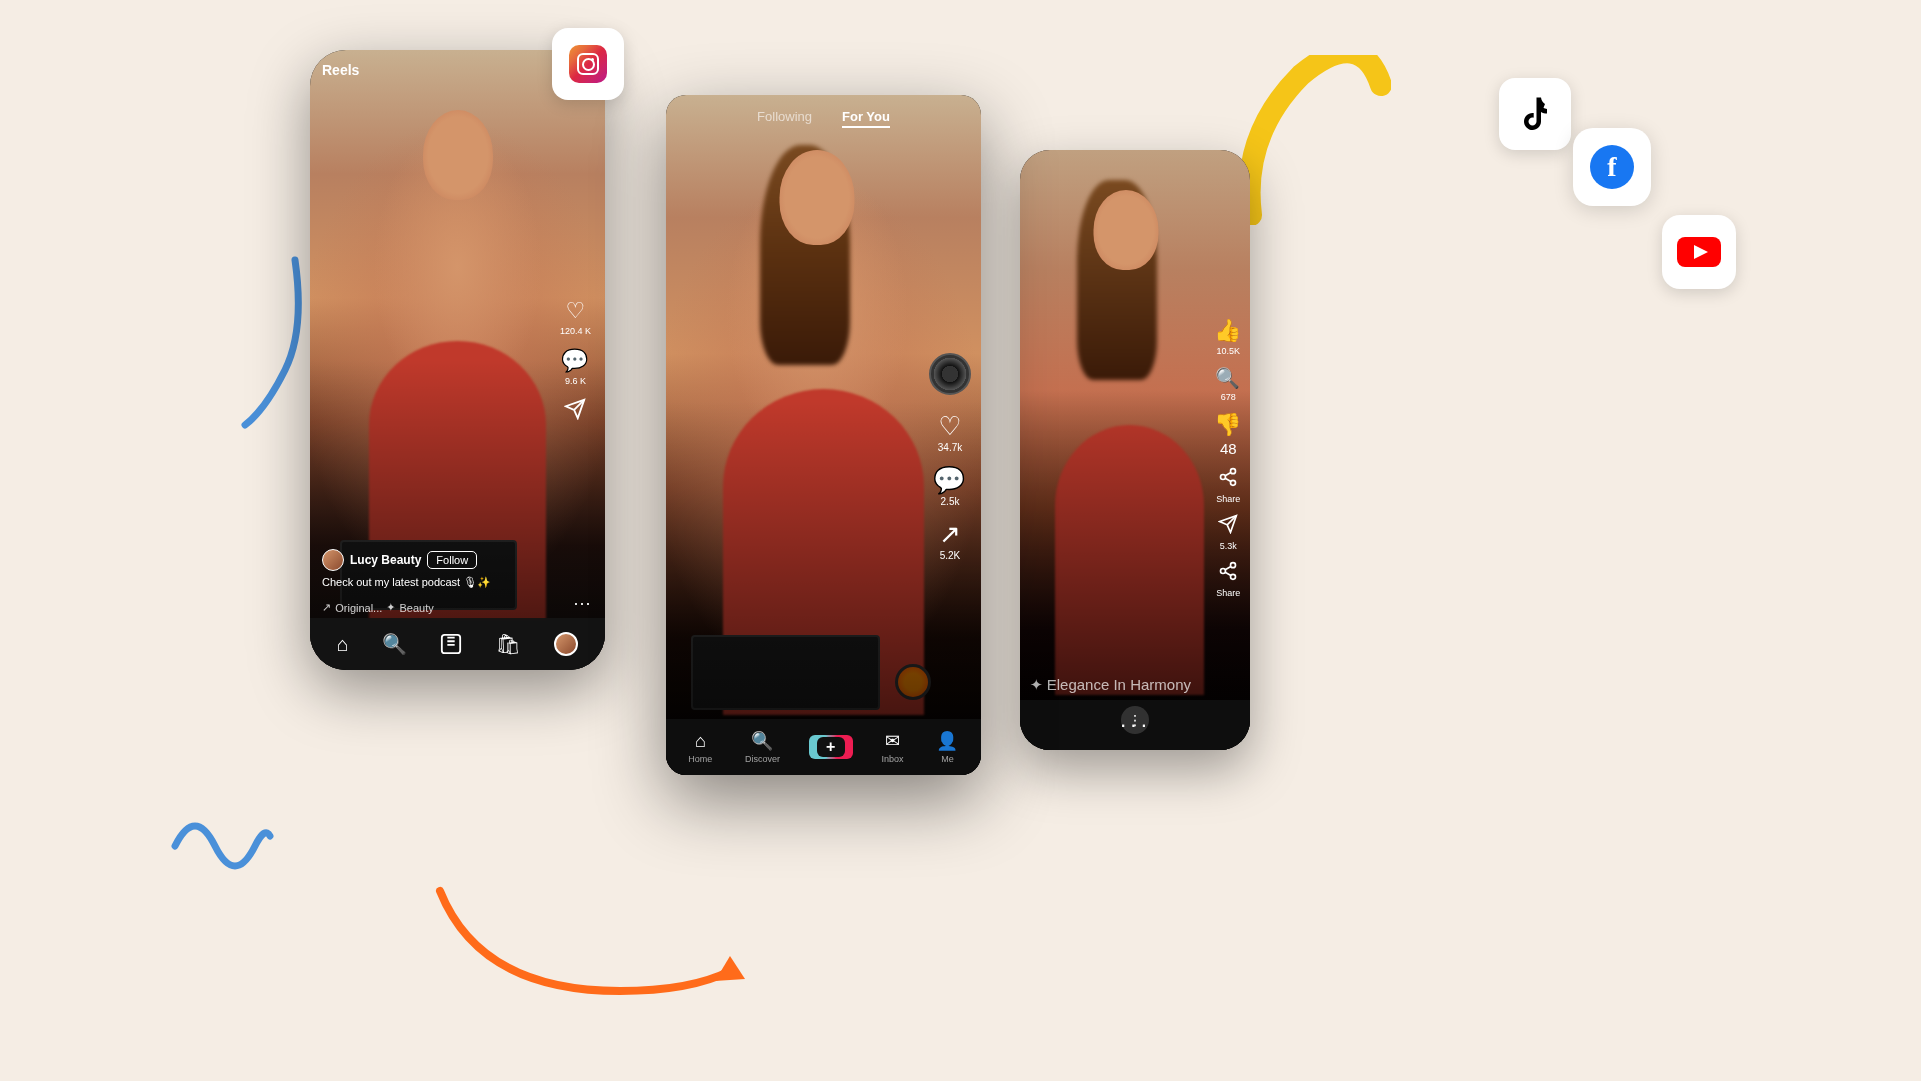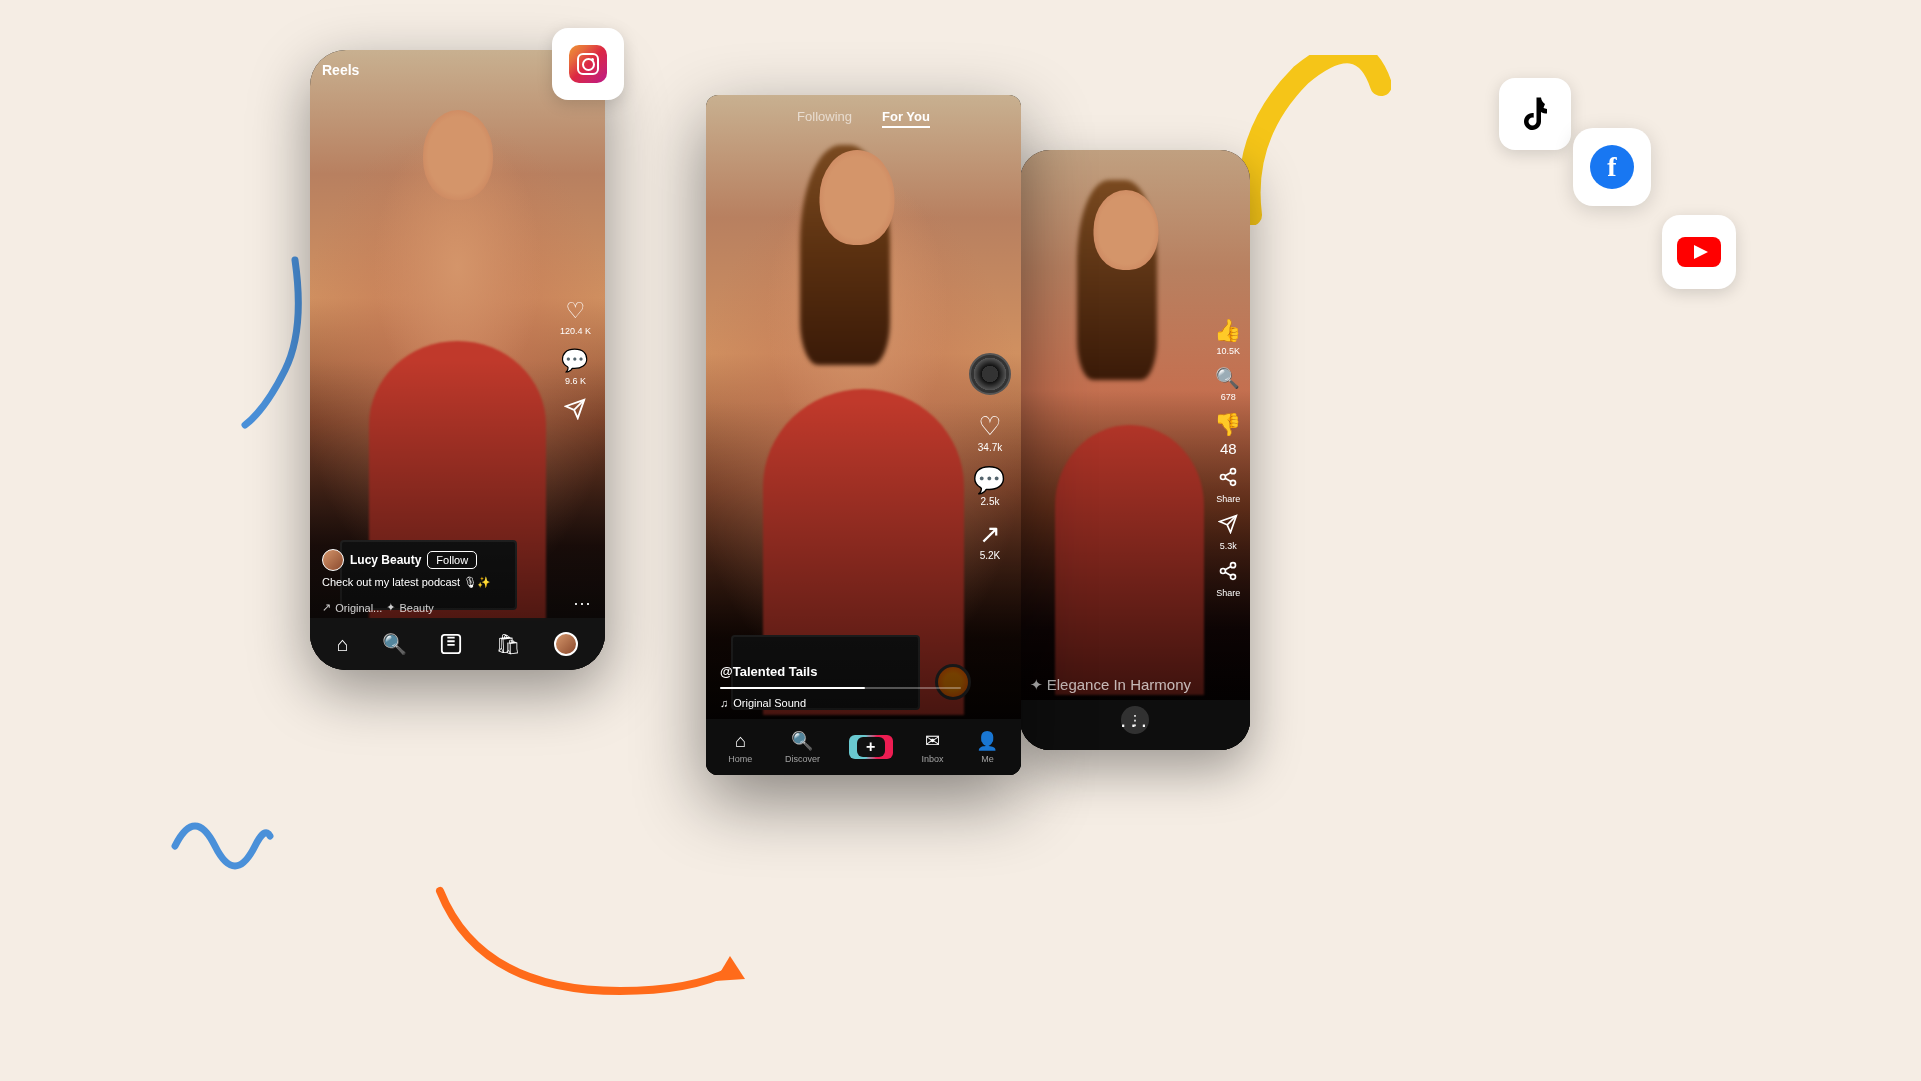--- a/index.html
+++ b/index.html
@@ -175,25 +175,25 @@
     }
     .ig-nav-icon {
       color: white;
       font-size: 20px;
       display: flex; align-items: center; justify-content: center;
     }
 
     
     .tt-phone {
       position: absolute;
-      left: 706px;
+      left: 666px;
       top: 95px;
       width: 315px;
       height: 680px;
-      border-radius: 12px;
+      border-radius: 20px;
       overflow: hidden;
       background: #111;
       box-shadow: 0 25px 70px rgba(0,0,0,0.45);
       z-index: 20;
     }
     .tt-phone-overlay {
       position: absolute;
       inset: 0;
       background: linear-gradient(to bottom,
         rgba(0,0,0,0) 45%,
@@ -571,30 +571,20 @@
   <div class="tt-right-actions">
     <div class="tt-vinyl"></div>
     <div class="tt-action-icon">♡</div>
     <div class="tt-action-count">34.7k</div>
     <div class="tt-action-icon">💬</div>
     <div class="tt-action-count">2.5k</div>
     <div class="tt-action-icon">↗</div>
     <div class="tt-action-count">5.2K</div>
   </div>
 
-  <div class="tt-info">
-    <div class="tt-handle">@Talented Tails</div>
-    <div class="tt-progress-bar">
-      <div class="tt-progress-fill"></div>
-    </div>
-    <div class="tt-sound-row">
-      <span class="tt-note">♫</span>
-      <span class="tt-sound-label">Original Sound</span>
-    </div>
-  </div>
 
   <div class="tt-bottom-nav">
     <div class="tt-nav-item">
       <span class="tt-nav-icon">⌂</span>
       <span class="tt-nav-label">Home</span>
     </div>
     <div class="tt-nav-item">
       <span class="tt-nav-icon">🔍</span>
       <span class="tt-nav-label">Discover</span>
     </div>

